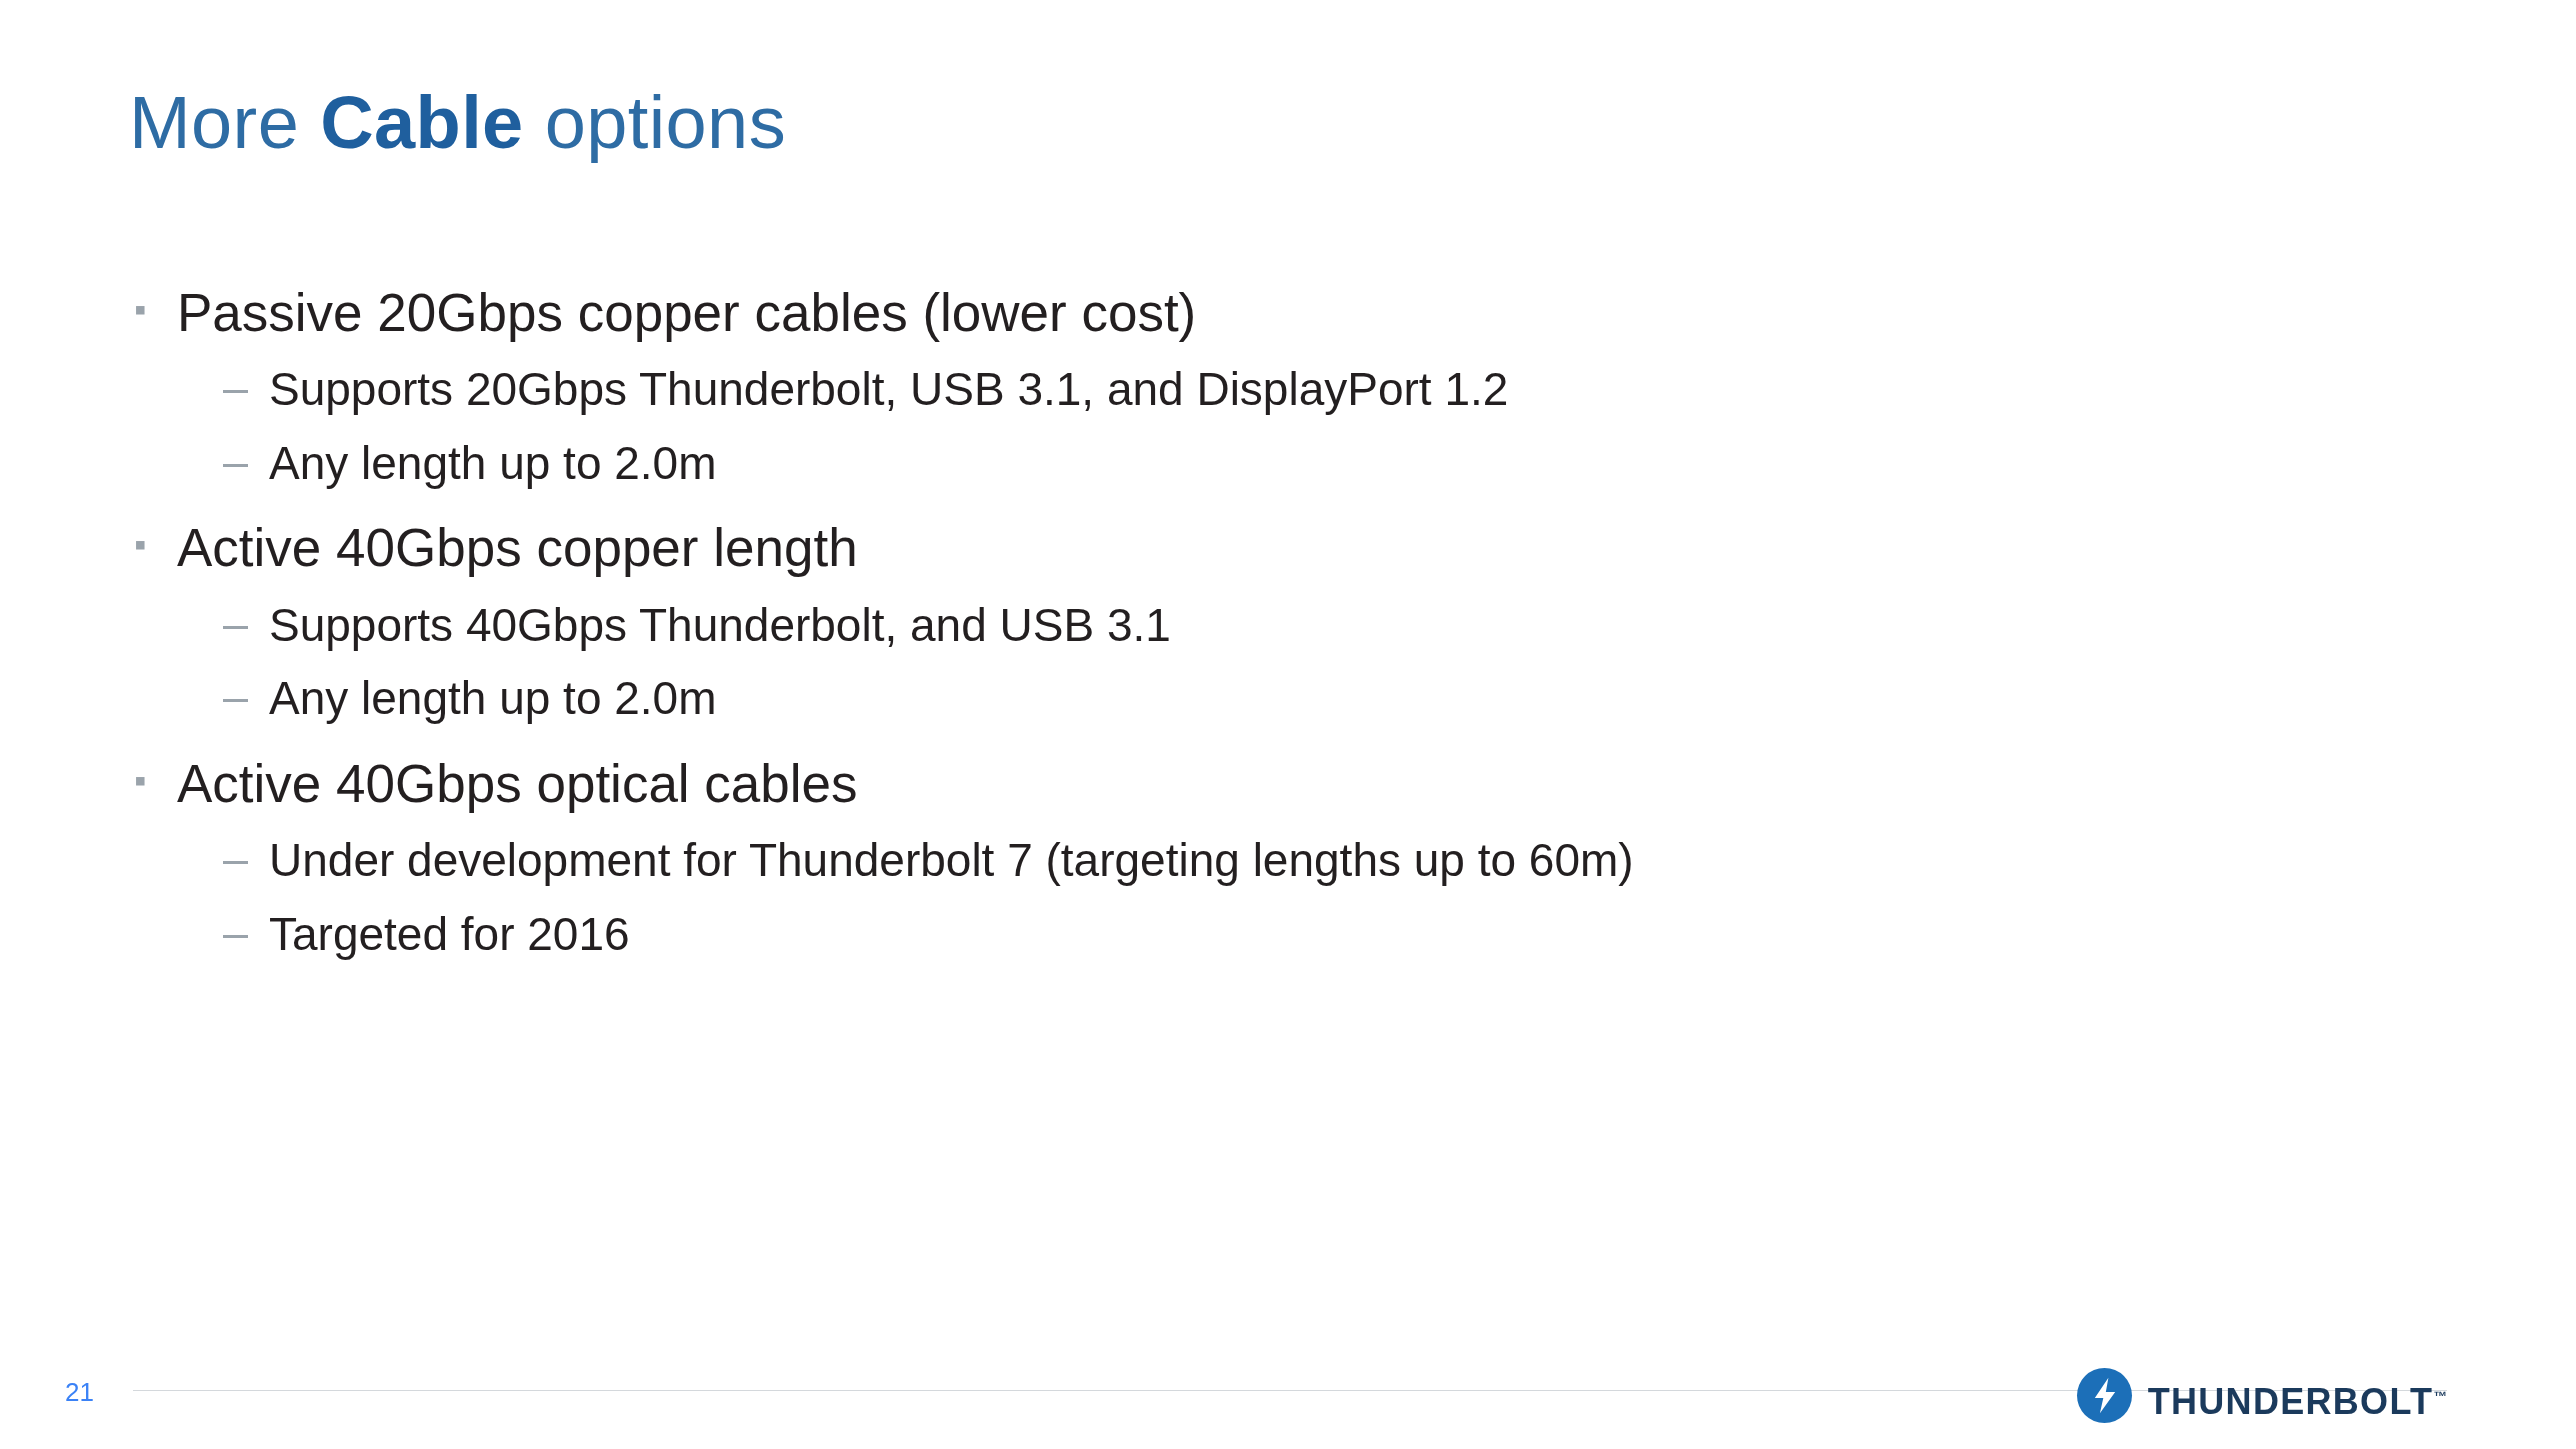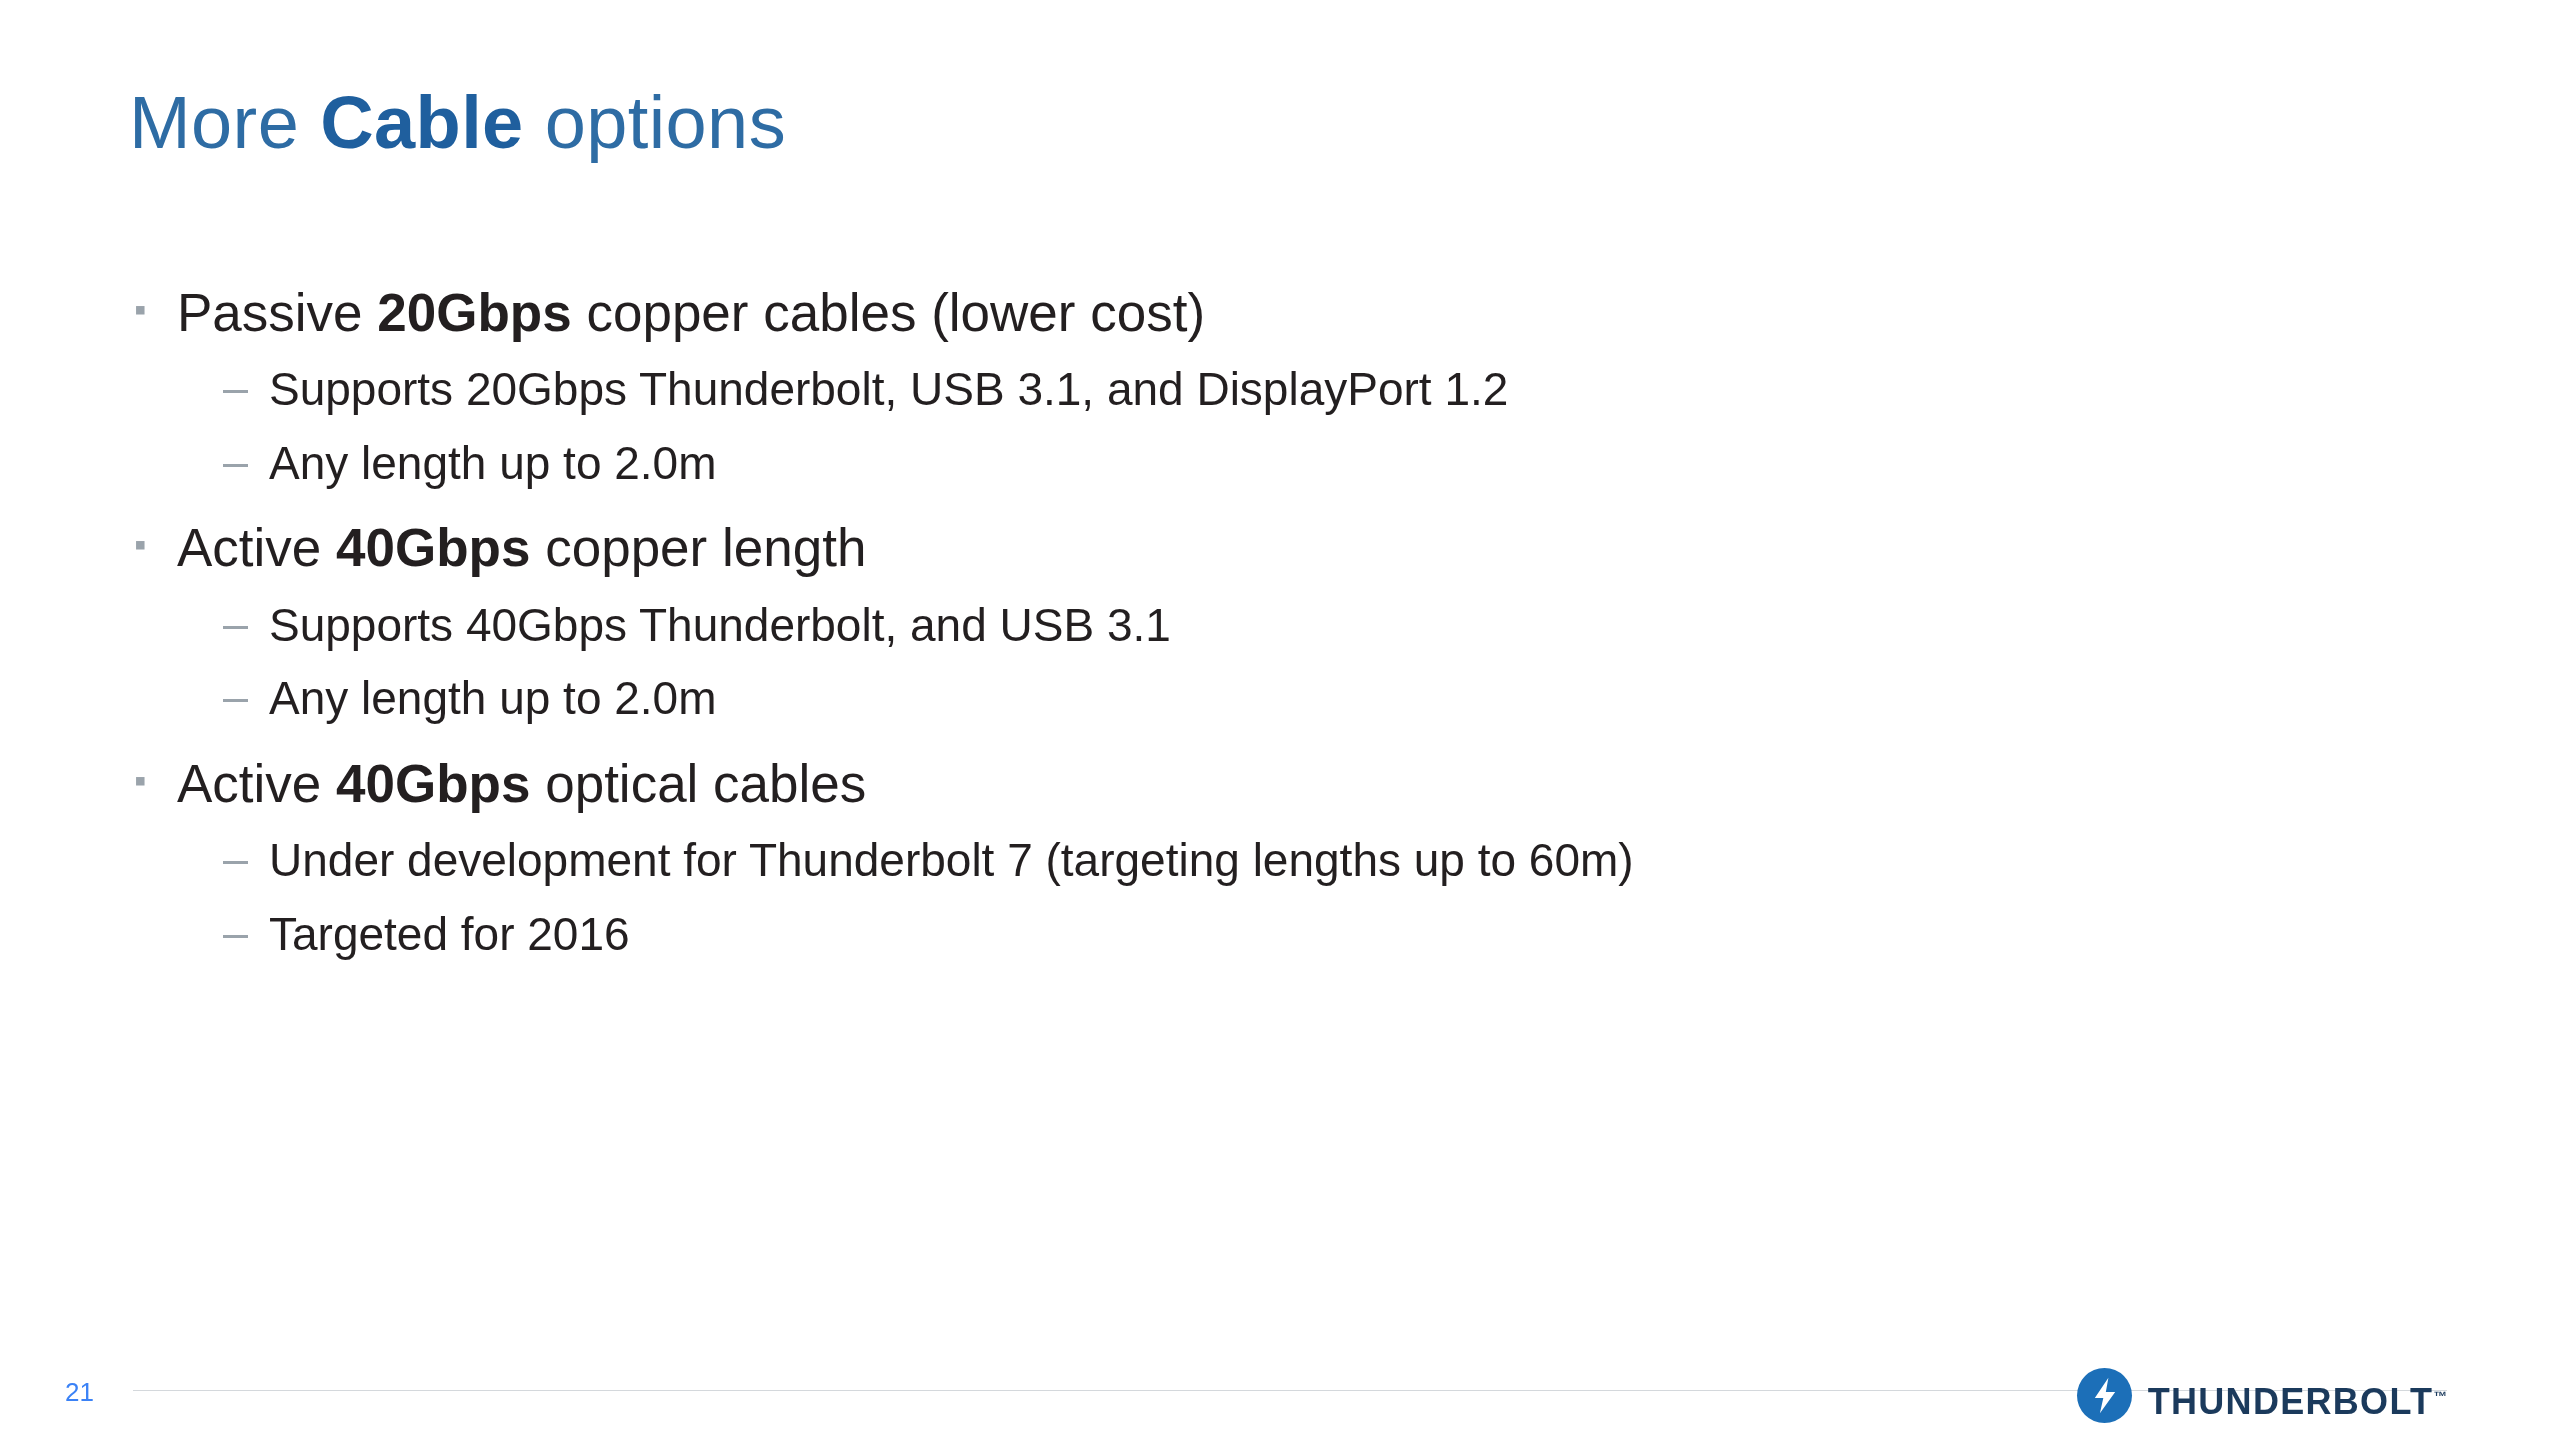--- a/index.html
+++ b/index.html
@@ -61,21 +61,21 @@
   .lvl1 .bullet {
     flex: 0 0 auto;
     width: 48px;
     color: #9aa3ab;
     font-size: 34px;
     line-height: 1.55;
     padding-left: 5.2px;
     box-sizing: border-box;
   }
   .lvl1 .text { flex: 1 1 auto; }
-  .lvl1 .text b { font-weight: bold; }
+  .lvl1 .text b { font-weight: normal; }
 
   .lvl2 {
     display: flex;
     align-items: flex-start;
     margin-top: 22px;
     margin-left: 94px;
     font-size: 46px;
     line-height: 1.12;
     color: #231f20;
     font-weight: 400;

